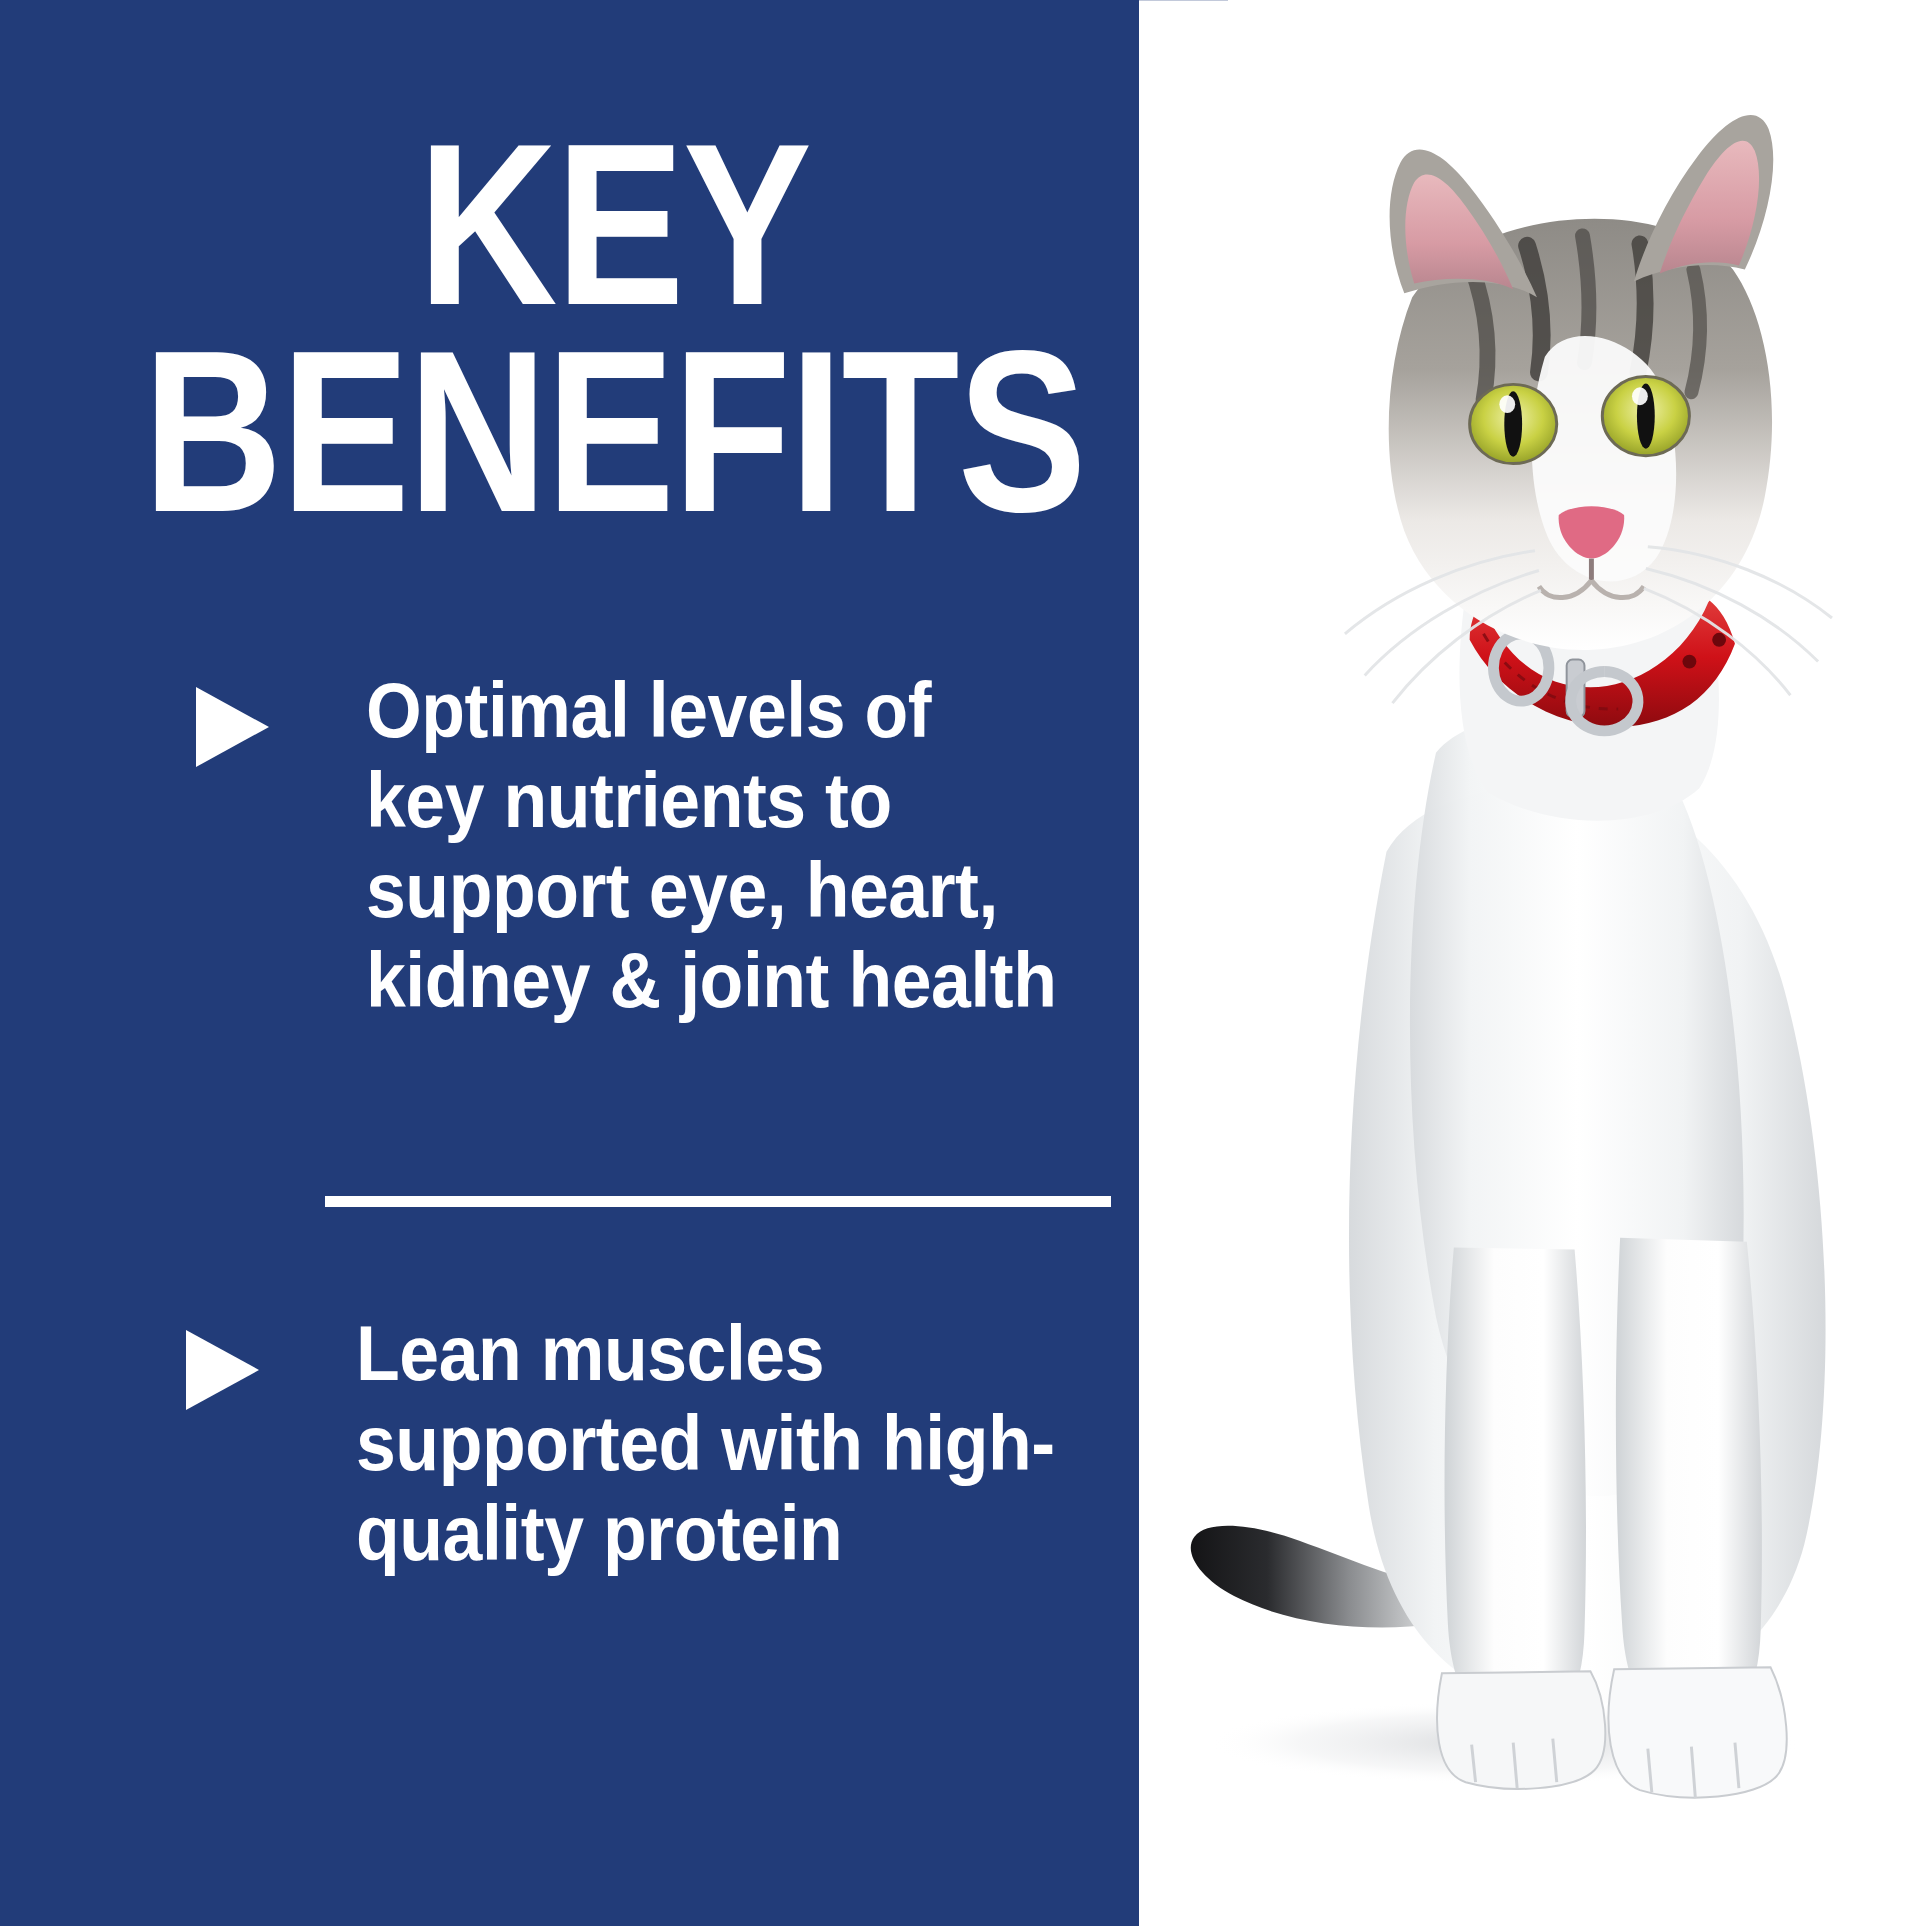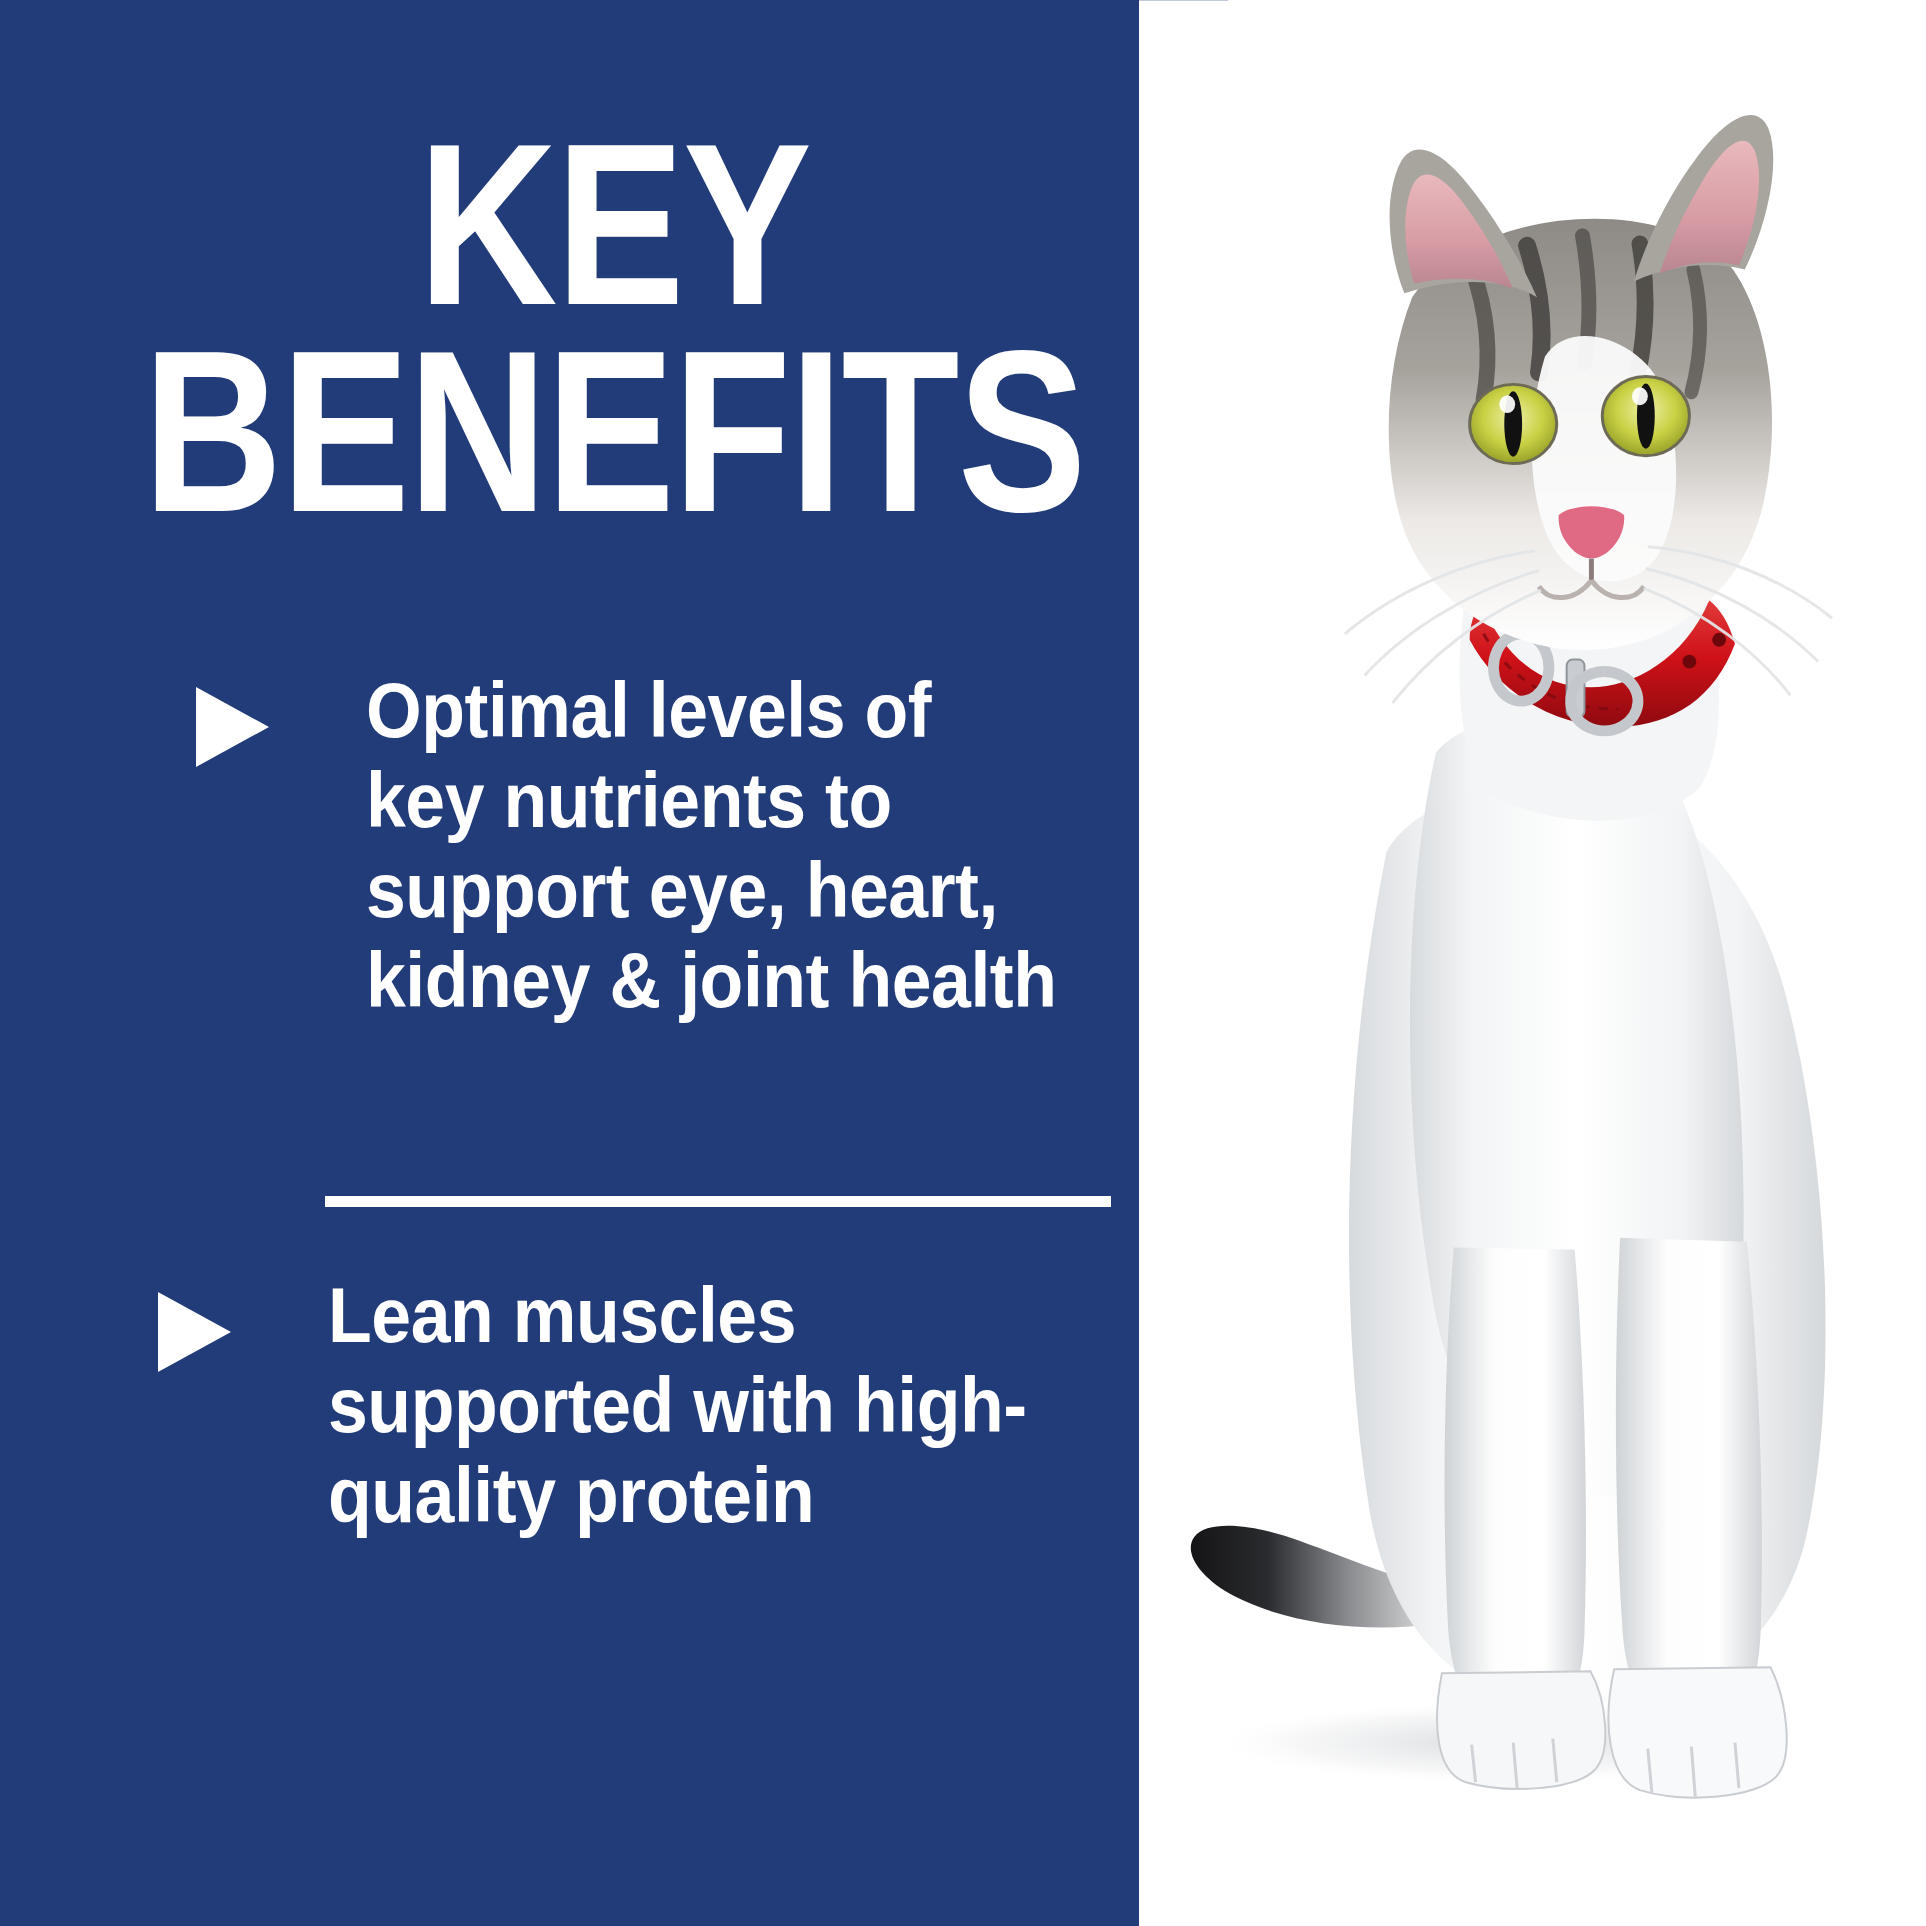--- a/index.html
+++ b/index.html
@@ -48,21 +48,21 @@
 
   
   .bullet{
     position:absolute;
     left:0;
     width:1228px;
     display:flex;
     align-items:flex-start;
   }
   .bullet-1{top:665px;padding-left:38px;}
-  .bullet-2{top:1270px;}
+  .bullet-2{top:1308px;padding-left:28px;}
 
   .tri{
     flex:0 0 auto;
     margin-left:158px;
     margin-top:22px;
     width:0;height:0;
     border-top:40px solid transparent;
     border-bottom:40px solid transparent;
     border-left:73px solid #ffffff;
   }

